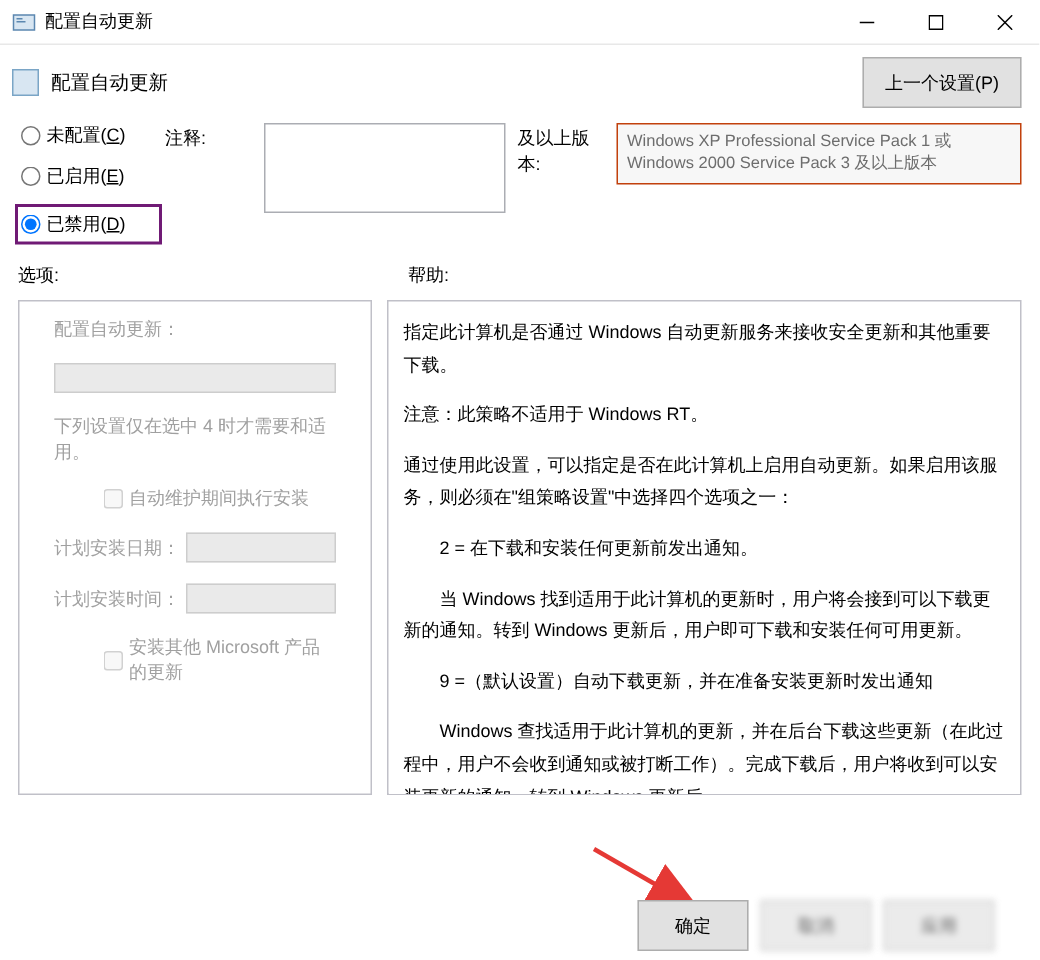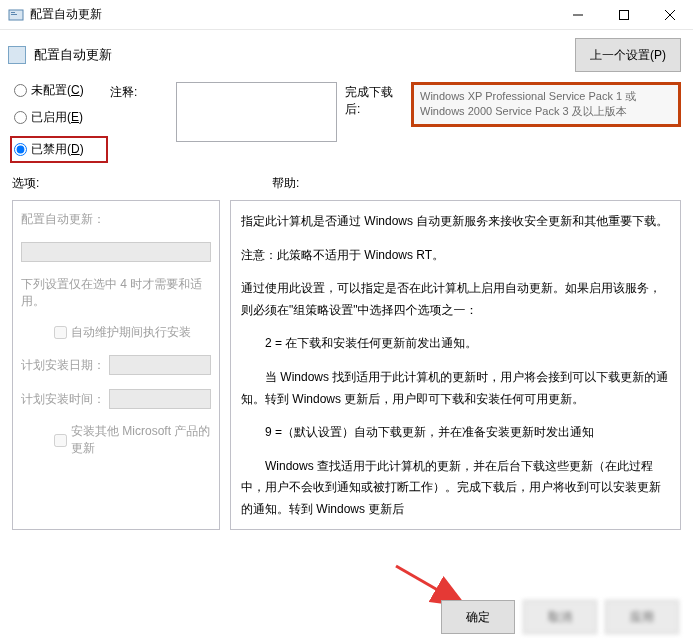--- a/index.html
+++ b/index.html
@@ -60,41 +60,41 @@
   gap: 10px;
   padding: 0 2px;
 }
 .radio-item {
   display: flex; align-items: center; gap: 4px;
   font-size: 12px;
 }
 .radio-item input { margin: 0; }
 .radio-item .u { text-decoration: underline; }
 .highlight-box {
-  border: 2px solid #b91c1c;
+  border: 2px solid #701a75;
   padding: 3px 4px 3px 2px;
   margin-left: -4px;
 }
 
 .right-col { flex: 1; display: flex; gap: 8px; }
 .field-row { display: flex; align-items: flex-start; gap: 8px; }
 .field-label { width: 58px; font-size: 12px; padding-top: 2px; }
 .comment-box {
   flex: 1;
   height: 60px;
   border: 1px solid #abadb3;
   background: #fff;
   resize: none;
   font-family: inherit;
   font-size: 12px;
   padding: 2px;
 }
 .platform-box {
   flex: 1;
-  border: 3px solid #c2410c;
+  border: 1px solid #c2410c;
   background: #f7f7f7;
   color: #6d6d6d;
   padding: 4px 6px;
   font-size: 11px;
   line-height: 1.4;
   min-height: 36px;
 }
 
 .section-labels {
   display: flex;
@@ -108,22 +108,22 @@
   gap: 10px;
   padding: 4px 12px 6px 12px;
   height: 340px;
 }
 .pane {
   border: 1px solid #c0c0c8;
   background: #fff;
   overflow: auto;
 }
 .pane-left {
-  width: 208px;
-  padding: 10px 8px;
+  width: 236px;
+  padding: 10px 23px;
   display: flex; flex-direction: column;
   gap: 14px;
   font-size: 12px;
 }
 .pane-left .heading { font-weight: normal; }
 .disabled { color: #a0a0a0; }
 .check-row { display:flex; align-items:center; gap:4px;margin-left:33px; }
 .check-row input[type=checkbox] { margin:0; }
 .drop {
   flex:1; height: 20px;
@@ -145,21 +145,21 @@
 .arrow-svg {
   position: absolute;
   left: 392px;
   top: 560px;
   pointer-events: none;
 }
 
 .footer {
   position: absolute;
   bottom: 6px;
-  right: 14px;
+  right: 30px;
   display: flex;
   gap: 8px;
   padding-left: 36px;
 }
 .footer .btn-std { width: 74px; }
 .blurred {
   filter: blur(2px);
   opacity: 0.65;
 }
 </style>
@@ -219,21 +219,21 @@
       </label>
     </div>
   </div>
 
   <div class="right-col">
     <div class="field-row">
       <div class="field-label">注释:</div>
       <textarea class="comment-box" style=""></textarea>
     </div>
     <div class="field-row">
-      <div class="field-label">完成下载后:</div>
+      <div class="field-label">及以上版本:</div>
       <div class="platform-box">Windows XP Professional Service Pack 1 或 Windows 2000 Service Pack 3 及以上版本</div>
     </div>
   </div>
 </div>
 
 <div class="section-labels">
   <div class="left-lbl">选项:</div>
   <div>帮助:</div>
 </div>
 

